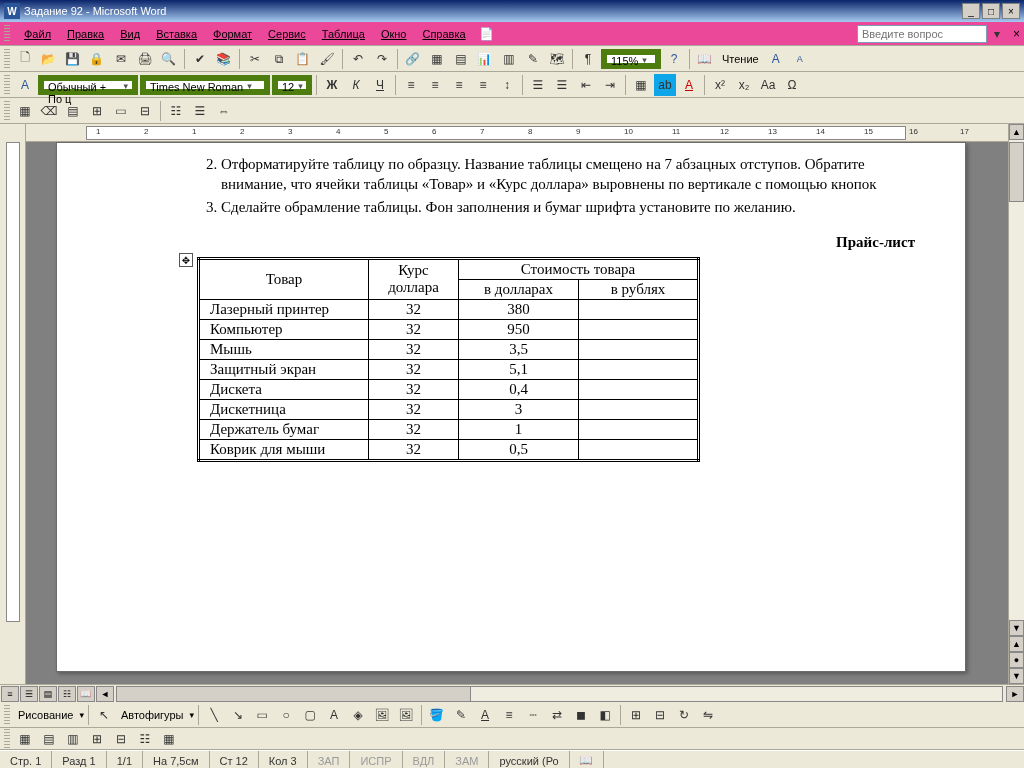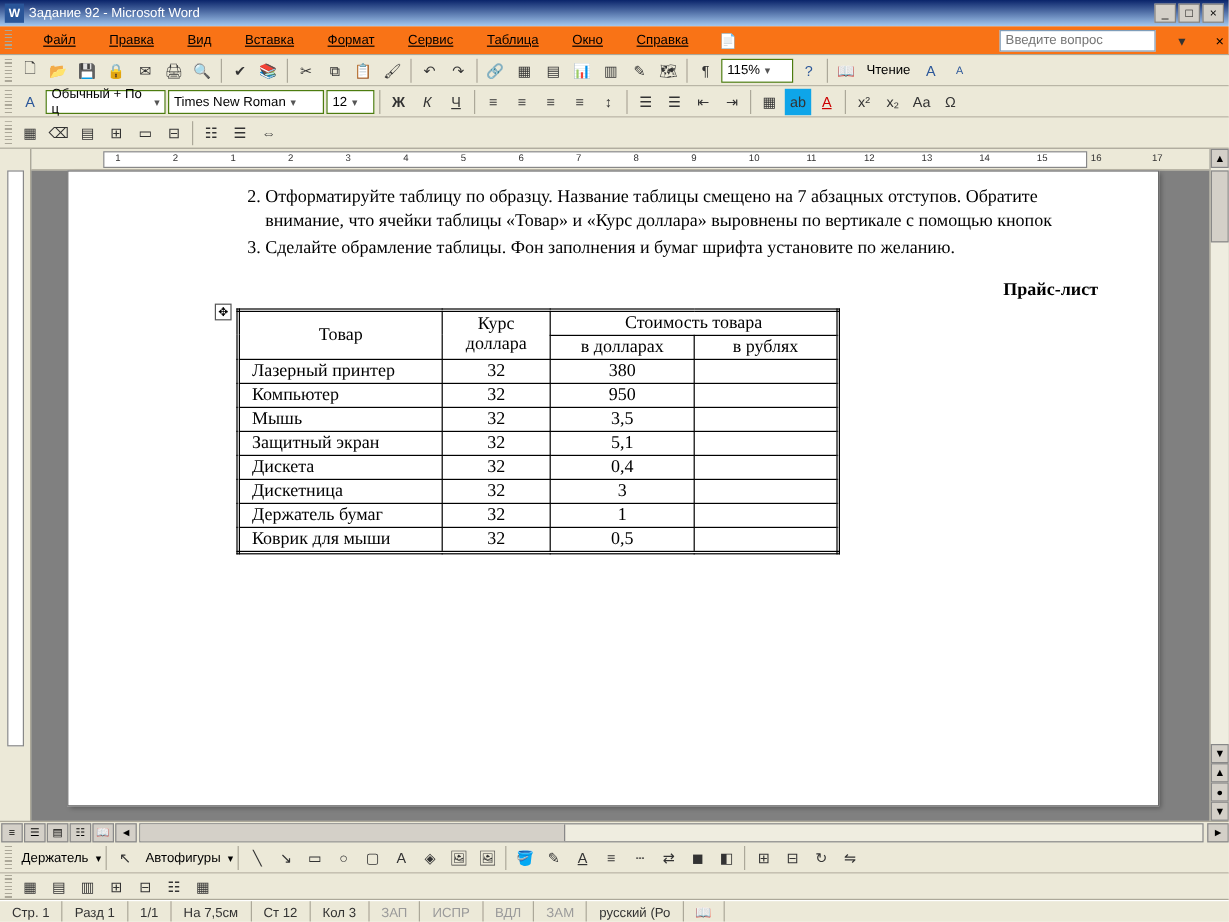--- a/index.html
+++ b/index.html
@@ -3,33 +3,33 @@
 <meta charset="utf-8">
 <style>
   * { box-sizing: border-box; margin: 0; padding: 0; }
   body { font-family: Tahoma, Arial, sans-serif; font-size: 11px; background: #ece9d8; width: 1024px; height: 768px; overflow: hidden; user-select: none; }
 
   .titlebar { height: 22px; background: linear-gradient(#0a246a, #a6caf0); color: #fff; display: flex; align-items: center; padding: 0 4px; }
   .titlebar .icon { width: 16px; height: 16px; background: #2a5699; margin-right: 4px; display:flex;align-items:center;justify-content:center;color:#fff;font-weight:bold;font-size:10px; }
   .titlebar .title { flex: 1; font-weight: normal; }
   .titlebar .winbtn { width: 18px; height: 16px; background: #d4d0c8; border: 1px solid #808080; margin-left: 2px; color: #000; display:flex;align-items:center;justify-content:center;font-family:Arial;font-size:10px; cursor:pointer; }
 
-  .menubar { height: 24px; background: #f97316; border-bottom: 1px solid #aca899; display: flex; align-items: center; padding: 0 4px; gap: 16px; }
+  .menubar { height: 24px; background: #ec4899; border-bottom: 1px solid #aca899; display: flex; align-items: center; padding: 0 4px; gap: 4px; }
   .menubar .mgrip { width:6px; height:18px; background:repeating-linear-gradient(#aca899,#aca899 1px,transparent 1px,transparent 3px); margin-right:4px; cursor:move; }
   .menubar .mi { padding: 3px 6px; cursor:pointer; }
   .menubar .mi u { text-decoration: underline; }
   .menubar .spacer { flex:1; }
   .menubar .help-input { width:130px; height:18px; border:1px solid #7f9db9; background:#fff; color:#9a9a9a; padding:0 4px; font-size:11px; }
   .menubar .x { margin-left:6px; cursor:pointer; font-size:12px; }
 
   .toolbar { height: 26px; background: #ece9d8; border-bottom: 1px solid #aca899; display:flex; align-items:center; padding:0 4px; gap:2px; }
   .toolbar .grip { width:6px; height:20px; background:repeating-linear-gradient(#aca899,#aca899 1px,transparent 1px,transparent 3px); margin-right:2px; cursor:move;}
   .tbtn { width:22px; height:22px; display:flex;align-items:center;justify-content:center; border:1px solid transparent; cursor:pointer; font-size:12px; color:#333; }
   .tsep { width:1px; height:20px; background:#aca899; margin:0 2px; }
-  .combo { height:20px; border:1px solid #4d7c0f; background:#fff; display:flex; align-items:center; padding:0 4px; font-size:11px; cursor:pointer; }
+  .combo { height:20px; border:6px solid #4d7c0f; background:#fff; display:flex; align-items:flex-start; padding:0 4px; font-size:11px; cursor:pointer; }
   .combo .arrow { margin-left:4px; font-size:9px; color:#555; }
 
   .doc-area { position:relative; height: 560px; background:#808080; display:flex; }
   .vruler { width:26px; background:#ece9d8; border-right:1px solid #aca899; position:relative; font-size:8px; }
   .vruler .vwhite { position:absolute; left:6px; top:18px; width:14px; height:480px; background:#fff; border:1px solid #888;}
   .doc-scroll { flex:1; overflow:hidden; position:relative; }
   .hruler { height:18px; background:#ece9d8; border-bottom:1px solid #aca899; position:relative; font-size:8px;}
   .hruler .hwhite { position:absolute; left:60px; top:2px; height:14px; width:820px; background:#fff; border:1px solid #888; }
   .hruler .tick { position:absolute; top:3px; font-size:8px; color:#333; }
 
@@ -313,21 +313,21 @@
   <div class="viewbtn">📖</div>
   <div class="viewbtn">◄</div>
   <div class="htrack">
       <div class="hthumb"></div>
     </div>
   <div class="viewbtn">►</div>
 </div>
 
 <div class="toolbar">
   <div class="grip"></div>
-  <span style="padding:0 4px;cursor:pointer">Держатель</span>
+  <span style="padding:0 4px;cursor:pointer">Рисование</span>
     <span style="font-size:9px">▾</span>
   <div class="tsep"></div>
   <div class="tbtn">↖</div>
   <span style="padding:0 4px;cursor:pointer">Автофигуры</span>
     <span style="font-size:9px">▾</span>
   <div class="tsep"></div>
   <div class="tbtn">╲</div>
   <div class="tbtn">↘</div>
   <div class="tbtn">▭</div>
   <div class="tbtn">○</div>

